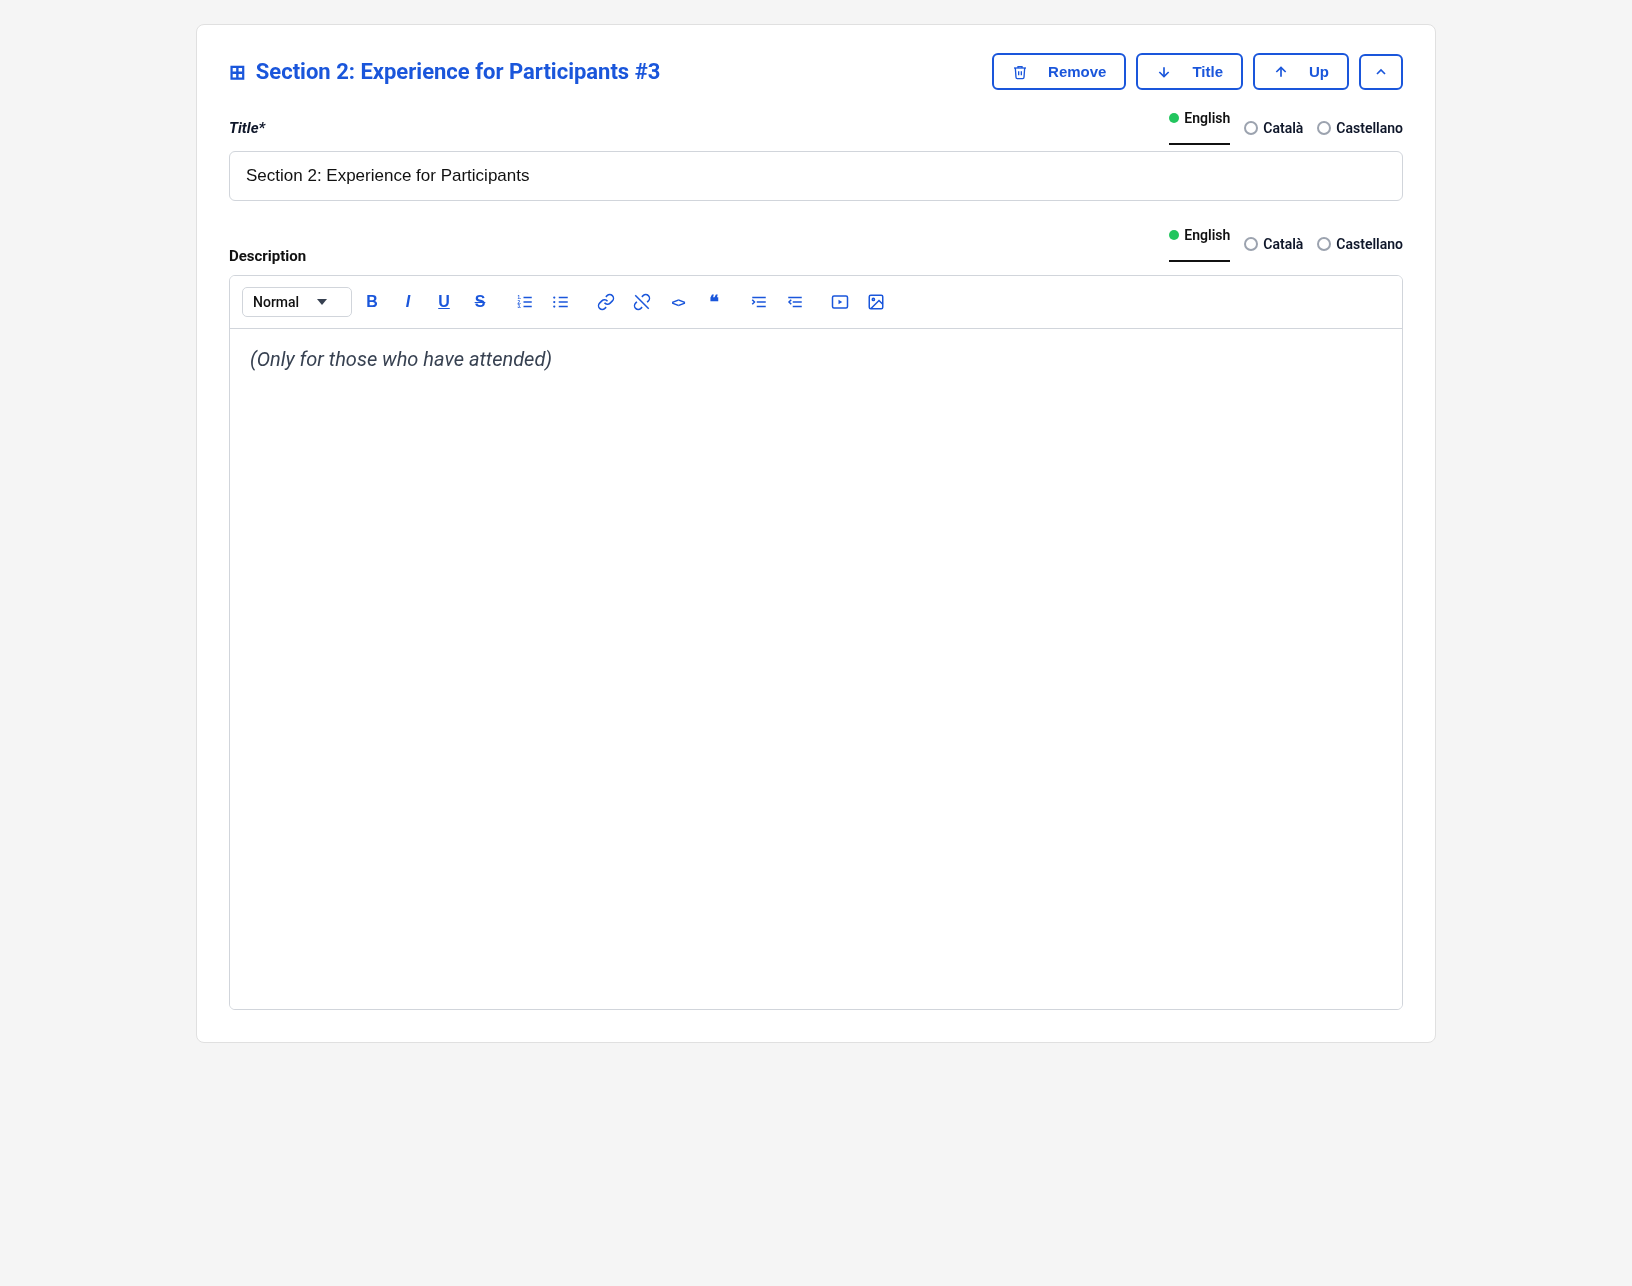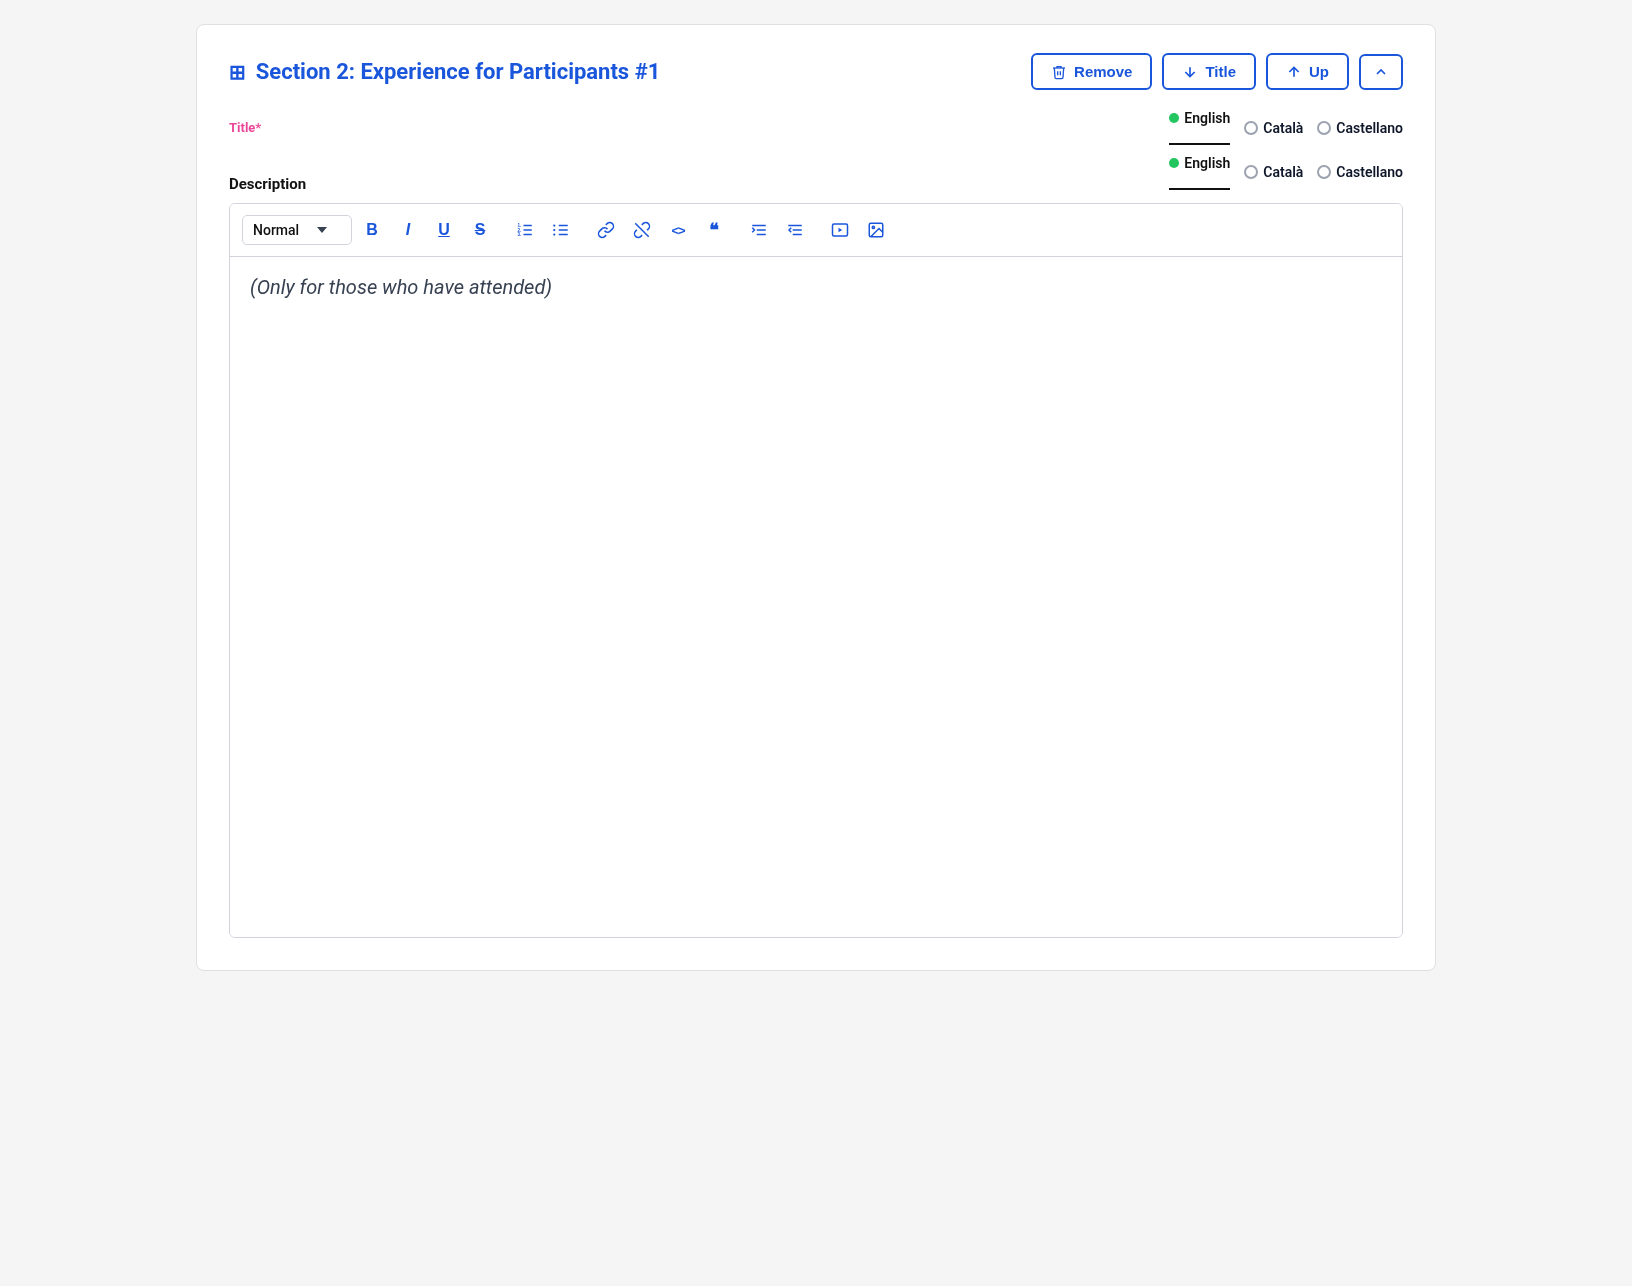--- a/index.html
+++ b/index.html
@@ -39,21 +39,21 @@
       font-size: 20px;
     }
     .header-buttons {
       display: flex;
       gap: 10px;
       align-items: center;
     }
     .btn-outline {
       display: flex;
       align-items: center;
-      gap: 7px;
+      gap: 20px;
       border: 2px solid #1a56db;
       background: #ffffff;
       color: #1a56db;
       border-radius: 6px;
       padding: 8px 18px;
       font-size: 15px;
       font-weight: 600;
       cursor: pointer;
     }
     .btn-collapse {
@@ -69,23 +69,24 @@
       cursor: pointer;
     }
     
     .field-row {
       display: flex;
       align-items: center;
       justify-content: space-between;
       margin-bottom: 6px;
     }
     .field-label {
-      font-size: 13px;
+      font-size: 15px;
       font-weight: 700;
-      color: #ec4899;
+      color: #0f172a;
+      font-style: italic;
     }
     .lang-switcher {
       display: flex;
       align-items: center;
       gap: 14px;
     }
     .lang-option {
       display: flex;
       align-items: center;
       gap: 5px;
@@ -204,21 +205,21 @@
   </style>
 </head>
 <body>
 
 <div class="card">
 
   
   <div class="header-row">
     <div class="section-title">
       <span class="drag-icon">⊞</span>
-      <span>Section 2: Experience for Participants #1</span>
+      <span>Section 2: Experience for Participants #3</span>
     </div>
     <div class="header-buttons">
       <button class="btn-outline">
         <svg width="16" height="16" viewBox="0 0 24 24" fill="none" stroke="#1a56db" stroke-width="2">
           <polyline points="3 6 5 6 21 6"></polyline>
           <path d="M19 6l-1 14a2 2 0 01-2 2H8a2 2 0 01-2-2L5 6"></path>
           <path d="M10 11v6M14 11v6"></path>
           <path d="M9 6V4h6v2"></path>
         </svg>
         <span>Remove</span>
@@ -256,20 +257,21 @@
       <div class="lang-option">
         <span class="lang-radio"></span>
         <span>Català</span>
       </div>
       <div class="lang-option">
         <span class="lang-radio"></span>
         <span>Castellano</span>
       </div>
     </div>
   </div>
+  <input class="title-input" type="text" value="Section 2: Experience for Participants" style="">
 
   
   <div class="field-row">
     <span class="desc-label">Description</span>
     <div class="lang-switcher">
       <div class="lang-option active">
         <span class="lang-dot"></span>
         <span>English</span>
       </div>
       <div class="lang-option">

